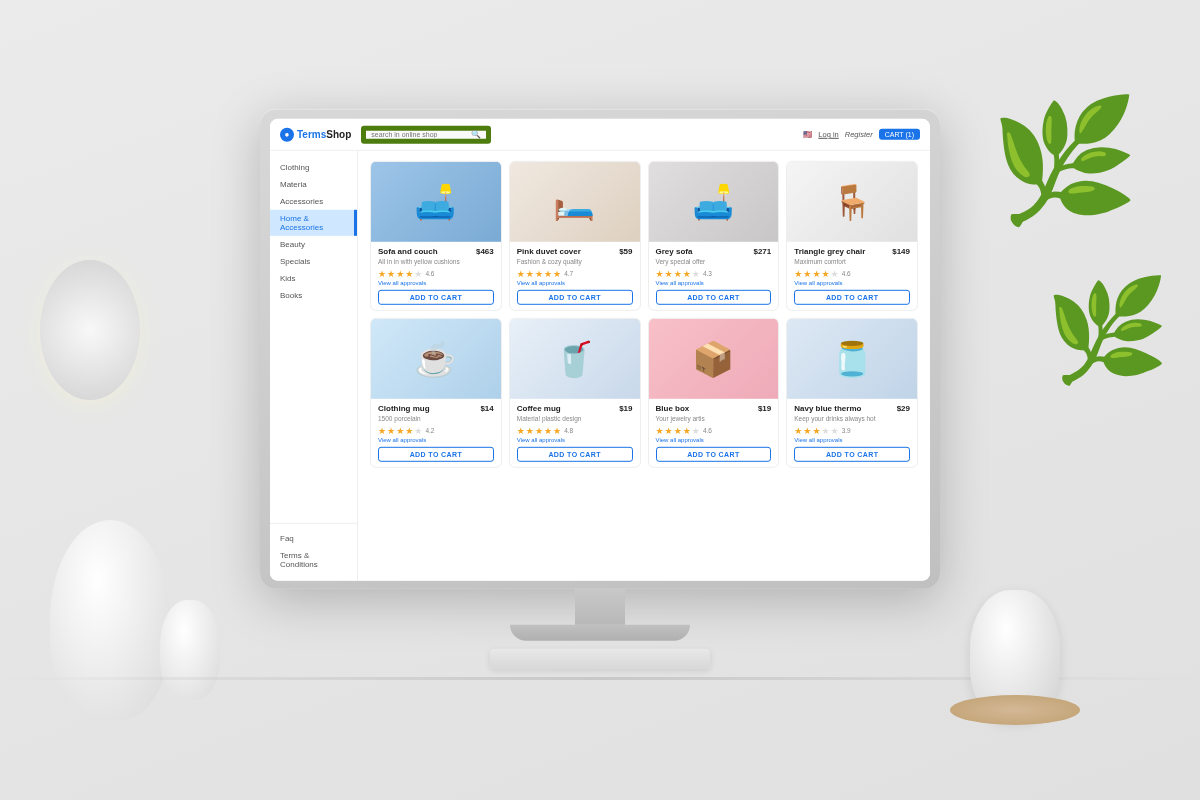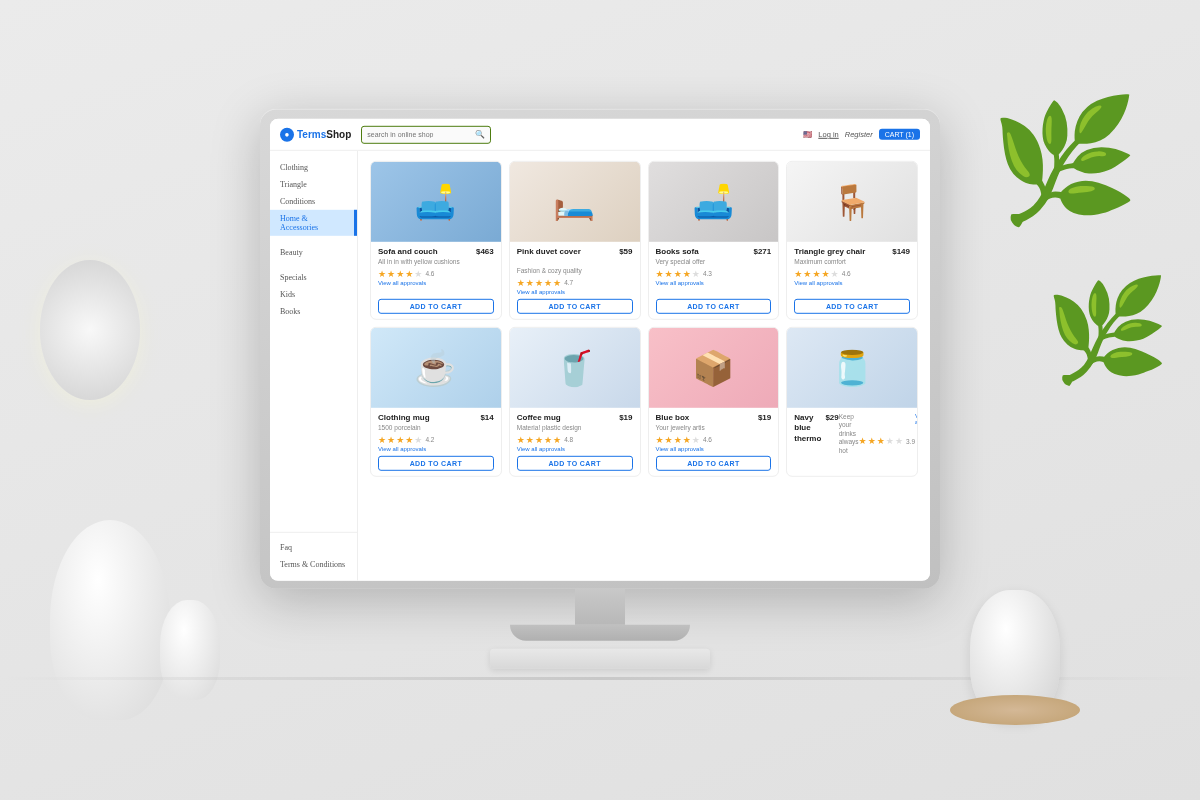--- a/index.html
+++ b/index.html
@@ -43,42 +43,42 @@
 
     <div style="width:100%;height:100%;background:#fff;border-radius:8px;overflow:hidden;display:flex;flex-direction:column;">
 
       <div style="background:#fff;border-bottom:1px solid #eee;display:flex;align-items:center;padding:0 10px;height:32px;flex-shrink:0;">
 
         <div style="display:flex;align-items:center;gap:3px;margin-right:10px;">
           <div style="width:14px;height:14px;border-radius:50%;background:#1a73e8;display:flex;align-items:center;justify-content:center;color:white;font-size:8px;font-weight:bold;">●</div>
           <span style="font-size:10px;font-weight:800;color:#222;"><span style="color:#1a73e8;">Terms</span>Shop</span>
         </div>
 
-        <div style="display:flex;align-items:center;border:1px solid #4d7c0f;border-radius:3px;padding:1px 5px;width:130px;height:18px;background:#fafafa;">
+        <div style="display:flex;align-items:center;border:5px solid #4d7c0f;border-radius:3px;padding:1px 5px;width:130px;height:18px;background:#fafafa;">
           <input type="text" style="border: none; background: transparent; font-size: 7px; color: rgb(153, 153, 153); outline: none; width: 100%;" placeholder="search in online shop">
           <span style="font-size:8px;color:#999;">🔍</span>
         </div>
 
         <div style="margin-left:auto;display:flex;align-items:center;gap:6px;font-size:7.5px;color:#555;">
           <span>🇺🇸</span>
           <span style="cursor:pointer;color:#555;text-decoration:underline;">Log in</span>
           <span style="cursor:pointer;color:#555;font-style:italic;">Register</span>
           <button style="background:#1a73e8;color:white;border:none;border-radius:3px;padding:2px 6px;font-size:7px;cursor:pointer;">CART (1)</button>
         </div>
       </div>
 
       <div style="display:flex;flex:1;overflow:hidden;">
 
-        <div style="width:88px;background:#fff;border-right:1px solid #eee;padding:8px 0;flex-shrink:0;display:flex;flex-direction:column;font-family:Liberation Serif, serif;">
+        <div style="width:88px;background:#fff;border-right:1px solid #eee;padding:8px 0;flex-shrink:0;display:flex;flex-direction:column;">
           <div>
             <div style="padding:4px 10px;font-size:8px;color:#555;cursor:pointer;">Clothing</div>
-            <div style="padding:4px 10px;font-size:8px;color:#555;cursor:pointer;">Triangle</div>
-            <div style="padding:4px 10px;font-size:8px;color:#555;cursor:pointer;">Conditions</div>
+            <div style="padding:4px 10px;font-size:8px;color:#555;cursor:pointer;">Materia</div>
+            <div style="padding:4px 10px;font-size:8px;color:#555;cursor:pointer;">Accessories</div>
             <div style="padding:4px 10px;font-size:8px;color:#1a73e8;background:#d0e8ff;border-right:3px solid #1a73e8;cursor:pointer;">Home &amp; Accessories</div>
-            <div style="padding:12px 10px;font-size:8px;color:#555;cursor:pointer;">Beauty</div>
+            <div style="padding:4px 10px;font-size:8px;color:#555;cursor:pointer;">Beauty</div>
             <div style="padding:4px 10px;font-size:8px;color:#555;cursor:pointer;">Specials</div>
             <div style="padding:4px 10px;font-size:8px;color:#555;cursor:pointer;">Kids</div>
             <div style="padding:4px 10px;font-size:8px;color:#555;cursor:pointer;">Books</div>
           </div>
           <div style="flex:1;"></div>
           <div style="border-top:1px solid #eee;padding-top:6px;">
             <div style="padding:4px 10px;font-size:8px;color:#555;cursor:pointer;">Faq</div>
             <div style="padding:4px 10px;font-size:8px;color:#555;cursor:pointer;">Terms &amp; Conditions</div>
           </div>
         </div>
@@ -106,21 +106,21 @@
       </div>
       <span style="font-size:6px;color:#1a73e8;display:block;margin-bottom:4px;cursor:pointer;">View all approvals</span>
       <button style="width:100%;padding:3px 0;border:1px solid #1a73e8;background:white;color:#1a73e8;font-size:7px;font-weight:700;border-radius:3px;cursor:pointer;letter-spacing:0.4px;margin-top:auto;">ADD TO CART</button>
     </div>
   </div>
               <div style="border: 1px solid rgb(238, 238, 238); border-radius: 6px; overflow: hidden; background: rgb(255, 255, 255); display: flex; flex-direction: column;">
     <div style="width:100%;height:80px;display:flex;align-items:center;justify-content:center;background:linear-gradient(135deg,#f0e8e0 0%,#ddd0c0 100%);">
       <span style="font-size:34px;">🛏️</span>
     </div>
     <div style="padding:5px 7px;flex:1;display:flex;flex-direction:column;">
-      <div style="display:flex;justify-content:space-between;align-items:flex-start;margin-bottom:10px;">
+      <div style="display:flex;justify-content:space-between;align-items:flex-start;margin-bottom:1px;">
         <span style="font-size:8px;font-weight:700;color:#222;line-height:1.3;">Pink duvet cover</span>
         <span style="font-size:8px;font-weight:700;color:#222;white-space:nowrap;margin-left:4px;">$59</span>
       </div>
       <span style="font-size:6.5px;color:#888;margin-bottom:2px;line-height:1.3;">Fashion &amp; cozy quality</span>
       <div style="display:flex;align-items:center;gap:1px;margin-bottom:1px;">
         <span class="star" style="color:#f5a623;font-size:9px;">★</span>
                     <span class="star" style="color:#f5a623;font-size:9px;">★</span>
                     <span class="star" style="color:#f5a623;font-size:9px;">★</span>
                     <span class="star" style="color:#f5a623;font-size:9px;">★</span>
                     <span class="star" style="color:#f5a623;font-size:9px;">★</span>
@@ -129,21 +129,21 @@
       <span style="font-size:6px;color:#1a73e8;display:block;margin-bottom:4px;cursor:pointer;">View all approvals</span>
       <button style="width:100%;padding:3px 0;border:1px solid #1a73e8;background:white;color:#1a73e8;font-size:7px;font-weight:700;border-radius:3px;cursor:pointer;letter-spacing:0.4px;margin-top:auto;">ADD TO CART</button>
     </div>
   </div>
               <div style="border: 1px solid rgb(238, 238, 238); border-radius: 6px; overflow: hidden; background: rgb(255, 255, 255); display: flex; flex-direction: column;">
     <div style="width:100%;height:80px;display:flex;align-items:center;justify-content:center;background:linear-gradient(135deg,#e0dede 0%,#c8c6c6 100%);">
       <span style="font-size:34px;">🛋️</span>
     </div>
     <div style="padding:5px 7px;flex:1;display:flex;flex-direction:column;">
       <div style="display:flex;justify-content:space-between;align-items:flex-start;margin-bottom:1px;">
-        <span style="font-size:8px;font-weight:700;color:#222;line-height:1.3;">Books sofa</span>
+        <span style="font-size:8px;font-weight:700;color:#222;line-height:1.3;">Grey sofa</span>
         <span style="font-size:8px;font-weight:700;color:#222;white-space:nowrap;margin-left:4px;">$271</span>
       </div>
       <span style="font-size:6.5px;color:#888;margin-bottom:2px;line-height:1.3;">Very special offer</span>
       <div style="display:flex;align-items:center;gap:1px;margin-bottom:1px;">
         <span class="star" style="color:#f5a623;font-size:9px;">★</span>
                     <span class="star" style="color:#f5a623;font-size:9px;">★</span>
                     <span class="star" style="color:#f5a623;font-size:9px;">★</span>
                     <span class="star" style="color:#f5a623;font-size:9px;">★</span>
                     <span class="star" style="color:#ddd;font-size:9px;">★</span>
         <span style="font-size:6.5px;color:#888;margin-left:2px;">4.3</span>
@@ -237,21 +237,21 @@
         <span style="font-size:6.5px;color:#888;margin-left:2px;">4.6</span>
       </div>
       <span style="font-size:6px;color:#1a73e8;display:block;margin-bottom:4px;cursor:pointer;">View all approvals</span>
       <button style="width:100%;padding:3px 0;border:1px solid #1a73e8;background:white;color:#1a73e8;font-size:7px;font-weight:700;border-radius:3px;cursor:pointer;letter-spacing:0.4px;margin-top:auto;">ADD TO CART</button>
     </div>
   </div>
               <div style="border: 1px solid rgb(238, 238, 238); border-radius: 6px; overflow: hidden; background: rgb(255, 255, 255); display: flex; flex-direction: column;">
     <div style="width:100%;height:80px;display:flex;align-items:center;justify-content:center;background:linear-gradient(135deg,#dde8f4 0%,#c0d4e8 100%);">
       <span style="font-size:34px;">🫙</span>
     </div>
-    <div style="padding:5px 7px;flex:1;display:flex;">
+    <div style="padding:5px 7px;flex:1;display:flex;flex-direction:column;">
       <div style="display:flex;justify-content:space-between;align-items:flex-start;margin-bottom:1px;">
         <span style="font-size:8px;font-weight:700;color:#222;line-height:1.3;">Navy blue thermo</span>
         <span style="font-size:8px;font-weight:700;color:#222;white-space:nowrap;margin-left:4px;">$29</span>
       </div>
       <span style="font-size:6.5px;color:#888;margin-bottom:2px;line-height:1.3;">Keep your drinks always hot</span>
       <div style="display:flex;align-items:center;gap:1px;margin-bottom:1px;">
         <span class="star" style="color:#f5a623;font-size:9px;">★</span>
                     <span class="star" style="color:#f5a623;font-size:9px;">★</span>
                     <span class="star" style="color:#f5a623;font-size:9px;">★</span>
                     <span class="star" style="color:#ddd;font-size:9px;">★</span>

